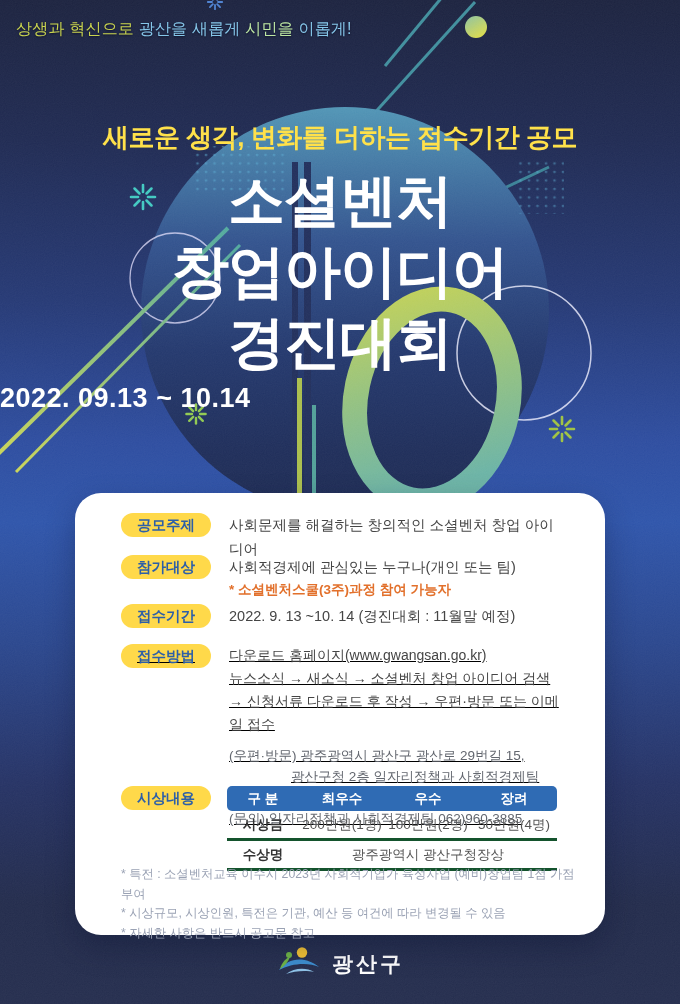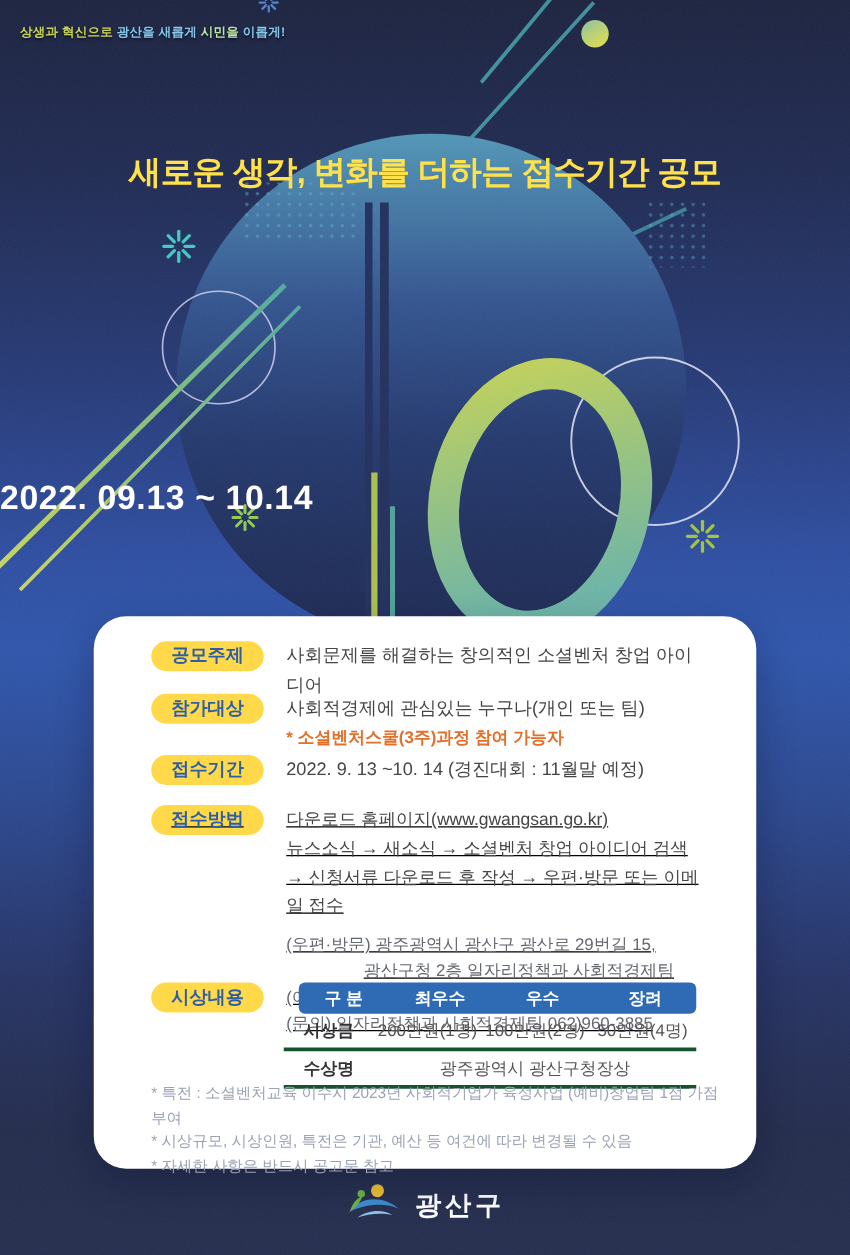--- a/index.html
+++ b/index.html
@@ -5,41 +5,41 @@
   html,body{margin:0;padding:0;background:#0e1430;}
   *{box-sizing:border-box;}
   .poster{
     position:relative;width:680px;height:1004px;overflow:hidden;margin:0 auto;
     font-family:"Liberation Sans","DejaVu Sans",sans-serif;
     background:linear-gradient(180deg,#181F3C 0%,#1C2750 14%,#223673 30%,#2A4A9E 44%,#2B52A9 52%,#27448C 64%,#222F62 78%,#1F2849 90%,#212A4B 100%);
   }
   .deco{position:absolute;left:0;top:0;z-index:1;pointer-events:none;}
   .txt-layer{position:absolute;left:0;top:0;width:680px;height:1004px;z-index:2;pointer-events:none;}
 
-  .slogan{position:absolute;left:16px;top:19px;font-size:10px;font-weight:700;letter-spacing:0.2px;text-shadow:0 1px 2px rgba(0,0,20,.55);white-space:nowrap;}
+  .slogan{position:absolute;left:16px;top:19px;font-size:16px;font-weight:400;letter-spacing:0.2px;text-shadow:0 1px 2px rgba(0,0,20,.55);white-space:nowrap;}
   .slogan .p1{color:#C9D44F;}
   .slogan .p2{color:#86C7EA;}
   .slogan .p3{color:#BDE7A3;}
   .slogan .p4{color:#86C7EA;}
 
   .subtitle{position:absolute;top:120px;width:100%;text-align:center;color:#FFE14A;font-size:26px;font-weight:800;letter-spacing:-0.5px;}
   .title{position:absolute;top:165px;width:100%;text-align:center;color:#FFFFFF;font-size:57px;line-height:71px;font-weight:800;letter-spacing:-1px;}
   .daterange{position:absolute;top:383px;width:100%;text-align:left;color:#FFFFFF;font-size:27px;font-weight:700;letter-spacing:0.5px;}
 
   .card{position:absolute;left:75px;top:493px;width:530px;height:442px;background:#FFFFFF;border-radius:26px;z-index:3;box-shadow:0 12px 30px rgba(5,10,40,.28);}
   .row{position:absolute;left:46px;right:38px;display:flex;align-items:flex-start;}
   .badge{flex:0 0 90px;width:90px;text-align:center;background:#FFD94A;color:#2D5FA8;font-weight:800;font-size:14.5px;line-height:24px;border-radius:999px;}
   .content{margin-left:18px;color:#454545;font-size:14.5px;line-height:24px;}
   .note-orange{color:#E2702B;font-size:13.5px;line-height:20px;margin-top:1px;font-weight:600;}
   .mline{font-size:14px;line-height:23px;color:#454545;}
   .contact{margin-top:9px;color:#63676F;font-size:13.5px;line-height:21px;}
   .contact .indent{padding-left:62px;}
 
   .awtable{width:330px;font-size:13.5px;}
-  .t-head{display:flex;background:#2F6BB4;border-radius:5px;color:#fff;font-weight:700;line-height:25px;text-align:center;margin-left:12px;}
+  .t-head{display:flex;background:#2F6BB4;border-radius:5px;color:#fff;font-weight:700;line-height:25px;text-align:center;}
   .t-row{display:flex;line-height:27px;text-align:center;border-bottom:3px solid #14532d;color:#555;}
   .c1{flex:0 0 72px;}
   .c2{flex:1 1 0;}
   .t-row .c1{font-weight:700;color:#333;}
   .t-span{flex:3 1 0;}
 
   .notes{position:absolute;left:46px;right:20px;top:372px;color:#9AA2B4;font-size:12.3px;line-height:19.5px;}
 
   .footer{position:absolute;left:0;top:946px;width:100%;display:flex;justify-content:center;align-items:center;gap:10px;z-index:2;}
   .org-name{color:#FFFFFF;font-size:21px;font-weight:700;letter-spacing:3px;}
@@ -119,20 +119,25 @@
     <use href="#spk" transform="translate(215 2) scale(0.6)" stroke="#4A7FD0" stroke-width="3" stroke-linecap="round"></use>
 
     <rect width="680" height="1004" filter="url(#nz)" opacity="0.05"></rect>
   </svg>
 
   <div class="txt-layer">
     <div class="slogan"><span class="p1">상생과 혁신으로</span><span class="p2"> 광산을 새롭게 </span><span class="p3">시민을</span><span class="p4"> 이롭게!</span></div>
 
     <div class="subtitle">새로운 생각, 변화를 더하는 접수기간 공모</div>
 
+    <div class="title">
+      <div>소셜벤처</div>
+      <div>창업아이디어</div>
+      <div>경진대회</div>
+    </div>
 
     <div class="daterange">2022. 09.13 ~ 10.14</div>
   </div>
 
   <div class="card">
 
     <div class="row" style="top:20px;">
       <div class="badge">공모주제</div>
       <div class="content">사회문제를 해결하는 창의적인 소셜벤처 창업 아이디어</div>
     </div>

